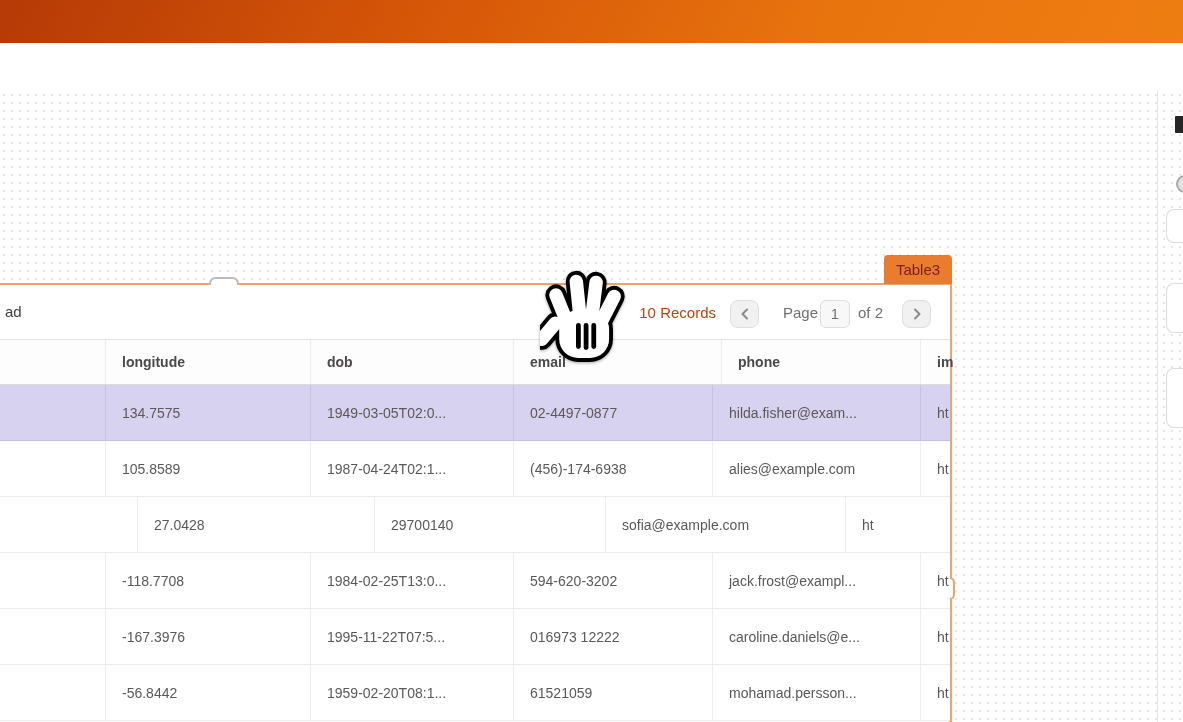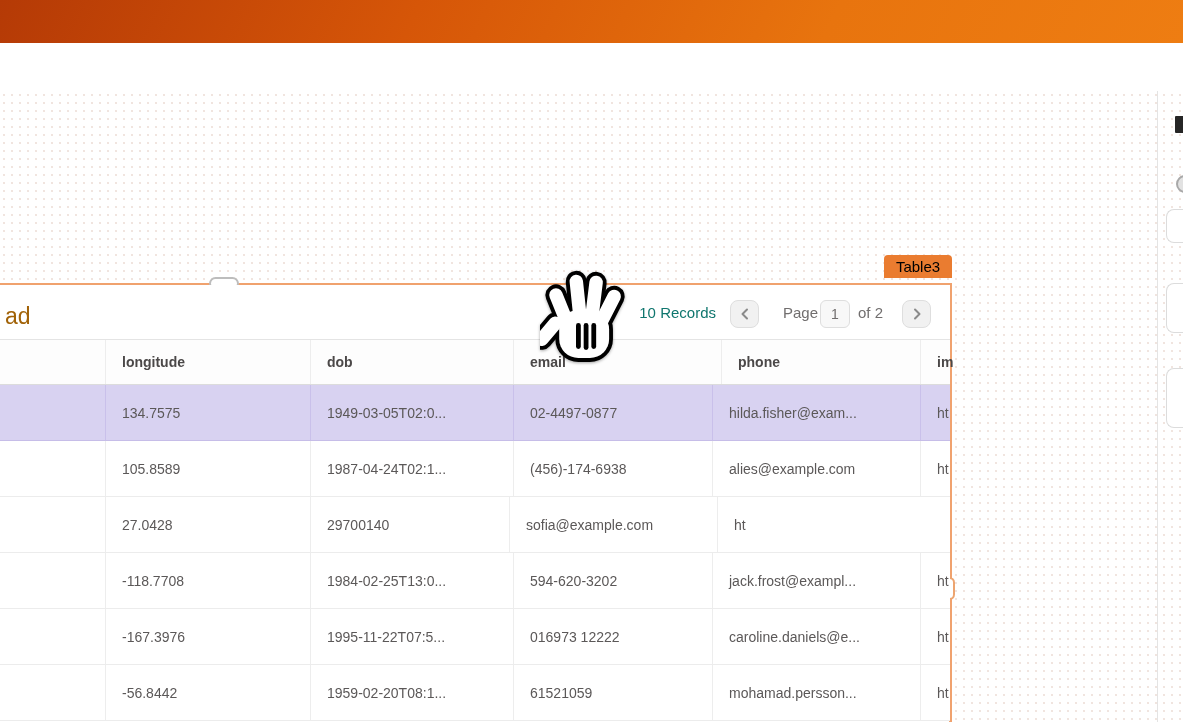--- a/index.html
+++ b/index.html
@@ -41,51 +41,51 @@
            border:1.5px solid #dcdcdc; border-right:none; border-radius:8px 0 0 8px; }
   .pp-box1{ top:209px; height:34px; }
   .pp-box2{ top:283px; height:50px; }
   .pp-box3{ top:368px; height:60px; }
 
   
   .widget-body{ position:absolute; left:0; top:285px; width:950px; height:437px;
                 background:#fff; overflow:hidden; }
   .widget-topborder{ position:absolute; left:0; top:283px; width:951px; height:2px; background:#f0a26e; }
   .widget-rightborder{ position:absolute; left:949px; top:283px; width:3px; height:439px; background:#f0a26e; }
-  .widget-tab{ position:absolute; left:884px; top:255px; width:68px; height:23px;
-               background:#ea7c30; border-radius:4px 4px 0 0; color:#000000;
+  .widget-tab{ position:absolute; left:884px; top:255px; width:68px; height:29px;
+               background:#ea7c30; border-radius:4px 4px 0 0; color:#7f1d1d;
                font-size:15px; display:flex; align-items:center; justify-content:center; }
   .handle-top{ position:absolute; left:209px; top:277px; width:30px; height:13px;
                background:#fff; border:2px solid #bdbdbd; border-radius:7px; }
   .handle-right{ position:absolute; left:944px; top:577px; width:11px; height:23px;
                  background:#fff; border:2px solid #eda46f; border-radius:6px; }
 
   
   .ttoolbar{ position:absolute; left:0; top:285px; width:950px; height:55px;
              background:#fff; border-bottom:1px solid #e4e4e4; }
-  .partial-left{ position:absolute; left:5px; top:18px; font-size:23px; color:#a16207; }
-  .records{ position:absolute; right:234px; top:19px; font-size:15px; color:#0f766e; }
+  .partial-left{ position:absolute; left:5px; top:18px; font-size:15px; color:#404040; }
+  .records{ position:absolute; right:234px; top:19px; font-size:15px; color:#c2410c; }
   .pg-btn{ position:absolute; top:15px; width:29px; height:28px; background:#f1f1f1;
            border:1px solid #dedede; border-radius:8px; display:flex; align-items:center;
            justify-content:center; cursor:pointer; }
   .pg-prev{ left:730px; } .pg-next{ left:902px; }
   .pg-label{ position:absolute; left:771px; top:19px; font-size:15px; color:#716e6e;margin-left:12px; }
   .pg-input{ position:absolute; left:820px; top:15px; width:30px; height:28px;
              background:#f8f8f8; border:1px solid #dedede; border-radius:6px;
              text-align:center; font-size:14px; color:#716e6e; outline:none;
              font-family:"Liberation Sans","DejaVu Sans",sans-serif; }
   .pg-of{ position:absolute; left:858px; top:19px; font-size:15px; color:#716e6e; }
 
   
   .thead{ position:absolute; left:0; top:340px; width:950px; height:45px; display:flex;
           background:#fdfdfd; border-bottom:1px solid #dcdcdc; }
   .thead .cell{ font-weight:700; color:#4b4848; }
   .trow{ position:absolute; left:0; width:950px; height:56px; display:flex;
          background:#fff; border-bottom:1px solid #ececec; cursor:pointer; }
-  .r0{ top:385px; } .r1{ top:441px; } .r2{ top:497px; } .r3{ top:553px; } .r4{ top:609px; } .r5{ top:665px; }
+  .r0{ top:385px; } .r1{ top:441px; } .r2{ top:497px;gap:32px; } .r3{ top:553px; } .r4{ top:609px; } .r5{ top:665px; }
   .trow.sel{ background:#d8d2f1; border-bottom:1px solid #c6bde8; }
   .cell{ display:flex; align-items:center; padding-left:16px; font-size:14px; color:#5b5858;
          white-space:nowrap; overflow:hidden; border-left:1px solid #ededed; }
   .cell.c0{ border-left:none; }
   .trow.sel .cell{ border-left-color:#c9c0ea; }
   .c0{ width:105px; } .c1{ width:205px; } .c2{ width:203px; } .c3{ width:199px; }
   .c4{ width:208px; } .c5{ width:30px; overflow:visible; }
 
   
   .hand{ position:absolute; left:540px; top:258px; z-index:20;

